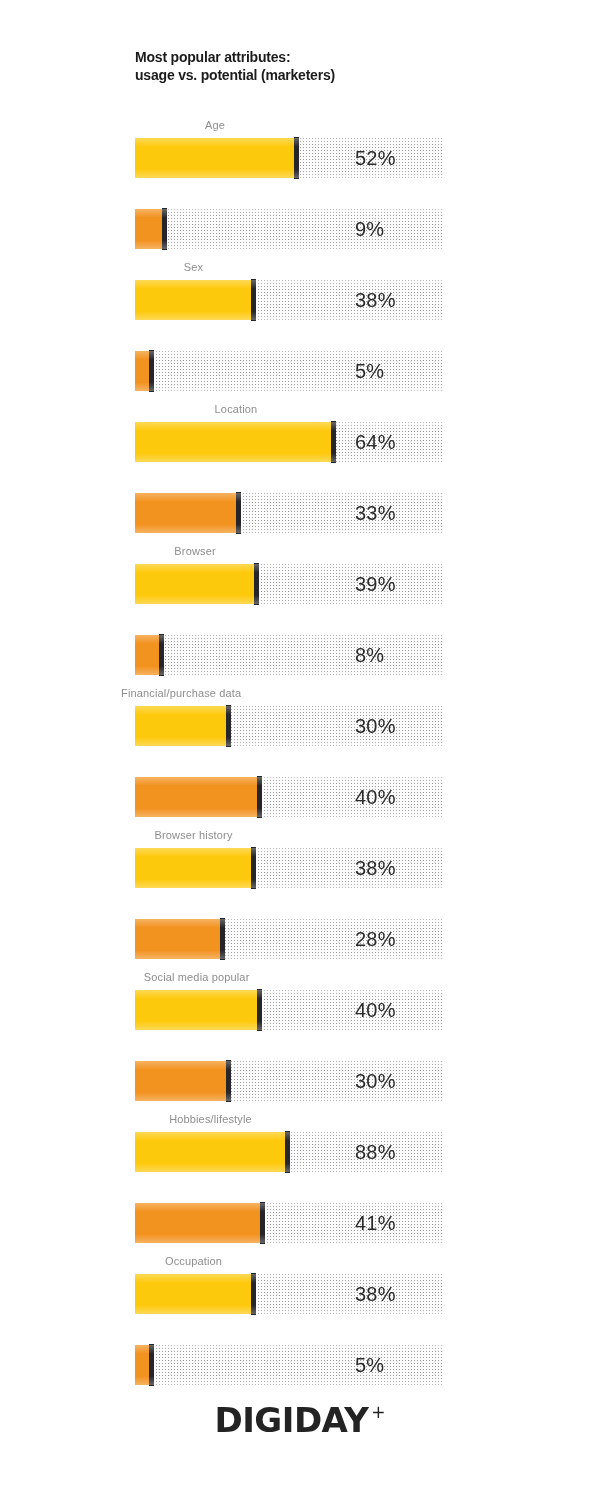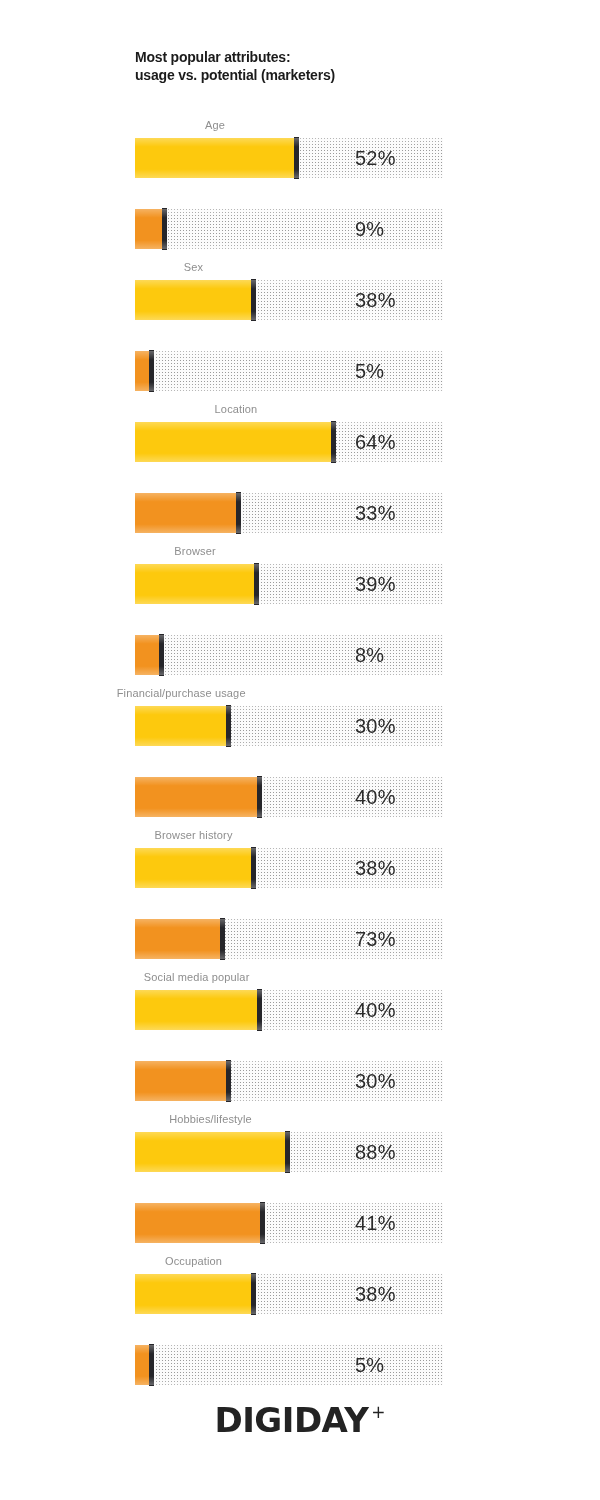--- a/index.html
+++ b/index.html
@@ -218,21 +218,21 @@
           <div class="value">8%</div>
         </div>
       </div>
       <div class="group" style="position: absolute; top: 568px; left: 0px; width: 308px;">
         <div class="row" style="position: absolute; top: 0px;">
           <div class="track"></div>
           <div class="fill usage" style="width: 92.4px;"></div>
           <div class="cap" style="left: 91.4px;"></div>
           <div class="track-shade"></div>
           <div class="value">30%</div>
-          <div class="cat-label" style="left: 46.2px;">Financial/purchase usage</div>
+          <div class="cat-label" style="left: 46.2px;">Financial/purchase data</div>
         </div>
         <div class="row" style="position: absolute; top: 71px;">
           <div class="track"></div>
           <div class="fill potential" style="width: 123.2px;"></div>
           <div class="cap" style="left: 122.2px;"></div>
           <div class="track-shade"></div>
           <div class="value">40%</div>
         </div>
       </div>
       <div class="group" style="position: absolute; top: 710px; left: 0px; width: 308px;">
@@ -242,21 +242,21 @@
           <div class="cap" style="left: 116.04px;"></div>
           <div class="track-shade"></div>
           <div class="value">38%</div>
           <div class="cat-label" style="left: 58.52px;">Browser history</div>
         </div>
         <div class="row" style="position: absolute; top: 71px;">
           <div class="track"></div>
           <div class="fill potential" style="width: 86.24px;"></div>
           <div class="cap" style="left: 85.24px;"></div>
           <div class="track-shade"></div>
-          <div class="value">73%</div>
+          <div class="value">28%</div>
         </div>
       </div>
       <div class="group" style="position: absolute; top: 852px; left: 0px; width: 308px;">
         <div class="row" style="position: absolute; top: 0px;">
           <div class="track"></div>
           <div class="fill usage" style="width: 123.2px;"></div>
           <div class="cap" style="left: 122.2px;"></div>
           <div class="track-shade"></div>
           <div class="value">40%</div>
           <div class="cat-label" style="left: 61.6px;">Social media popular</div>

